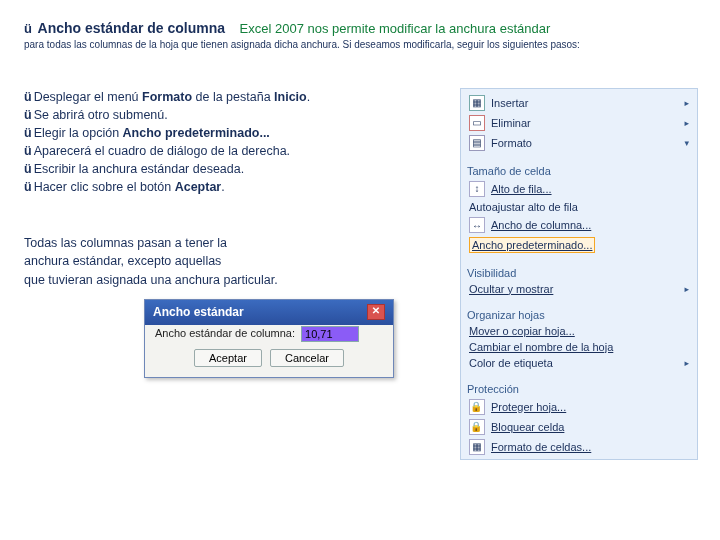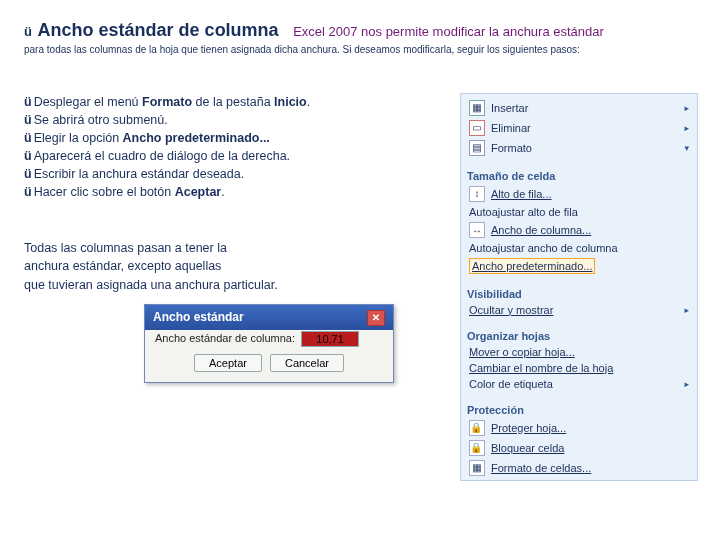--- a/index.html
+++ b/index.html
@@ -1,46 +1,46 @@
 <!DOCTYPE html>
 <html><head>
 <meta charset="utf-8">
 <style>
   body{margin:0;padding:20px 24px;font-family:Arial,Helvetica,sans-serif;font-size:13px;color:#1a2f5a;background:#fff;width:720px;box-sizing:border-box}
   .check{color:#1a2f5a;font-weight:bold;margin-right:2px}
   .title-line{margin-bottom:2px}
-  .title-bold{font-weight:bold;font-size:18px}
-  .muted{color:#701a75}
+  .title-bold{font-weight:bold;font-size:14px}
+  .muted{color:#15803d}
   .para{font-size:10px;line-height:1.35;margin-bottom:36px}
   .col-wrap{display:flex;gap:16px}
   .left{flex:1;font-size:12.5px;line-height:1.45}
   .right{width:236px}
   .step{margin:0}
   .block2{}
   .note{margin-top:38px}
   b{font-weight:bold}
   
   .panel{border:1px solid #bcd0e8;background:#e9f1fb;width:236px;font-size:11px;color:#1a2f5a}
   .grp{padding:4px 6px 2px}
-  .grp-title{font-weight:bold;color:#365a8c;margin:6px 0 2px}
+  .grp-title{font-weight:normal;color:#365a8c;margin:6px 0 2px}
   .item{display:flex;align-items:center;gap:6px;padding:2px 2px}
   .item .arrow{margin-left:auto;color:#365a8c;font-size:9px}
   .ico{width:14px;height:14px;display:inline-flex;align-items:center;justify-content:center;font-size:10px}
   .i-ins{background:#fff;border:1px solid #7aa;}
   .i-del{background:#fff;border:1px solid #c77}
   .i-fmt{background:#fff;border:1px solid #99b}
   .i-r{background:#fff;border:1px solid #aac}
   .underline{text-decoration:underline}
   .hl{border:1px solid #f5a623;background:#fff4de;padding:1px 2px}
   
   .dialog{width:248px;border:1px solid #6e87b8;margin-top:10px;background:#f3f3f0;box-shadow:2px 2px 4px rgba(0,0,0,.25)}
-  .dlg-titlebar{background:linear-gradient(#3b6bbf,#2a4f9e);color:#fff;font-size:12px;font-weight:bold;padding:4px 8px;display:flex;align-items:flex-end}
+  .dlg-titlebar{background:linear-gradient(#3b6bbf,#2a4f9e);color:#fff;font-size:12px;font-weight:bold;padding:4px 8px;display:flex;align-items:flex-start}
   .dlg-x{margin-left:auto;width:16px;height:14px;background:#d9534f;color:#fff;font-size:10px;display:flex;align-items:center;justify-content:center;border:1px solid #a33}
   .dlg-body{padding:1px 10px;font-size:11px;color:#222;display:flex;align-items:center;gap:6px}
-  .dlg-input{width:50px;border:1px solid #8aa;background:#b91c1c;font-size:11px;padding:1px 3px;text-align:center}
+  .dlg-input{width:50px;border:1px solid #8aa;background:#8b5cf6;font-size:11px;padding:1px 3px;text-align:left}
   .dlg-buttons{display:flex;gap:8px;justify-content:center;padding:6px 10px 10px}
   .dlg-btn{border:1px solid #9aa;background:#f7f7f5;font-size:11px;padding:2px 14px;border-radius:2px}
 </style>
 </head>
 <body>
 
 <div class="title-line">
   <span class="check">ü</span>
   <span class="title-bold">Ancho estándar de columna</span>
   <span>&nbsp;&nbsp;</span>
@@ -122,23 +122,20 @@
             <span class="underline">Alto de fila...</span>
           </div>
         <div class="item">
             <span>Autoajustar alto de fila</span>
           </div>
         <div class="item">
             <span class="ico i-r">↔</span>
             <span class="underline">Ancho de columna...</span>
           </div>
         <div class="item">
-            <span>Autoajustar ancho de columna</span>
-          </div>
-        <div class="item">
             <span class="hl underline">Ancho predeterminado...</span>
           </div>
       </div>
       <div class="grp">
         <div class="grp-title">Visibilidad</div>
         <div class="item">
             <span class="underline">Ocultar y mostrar</span>
             <span class="arrow">▸</span>
           </div>
       </div>

